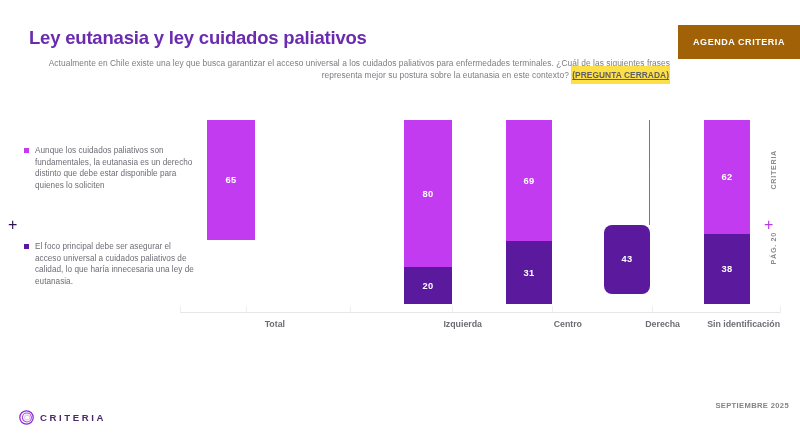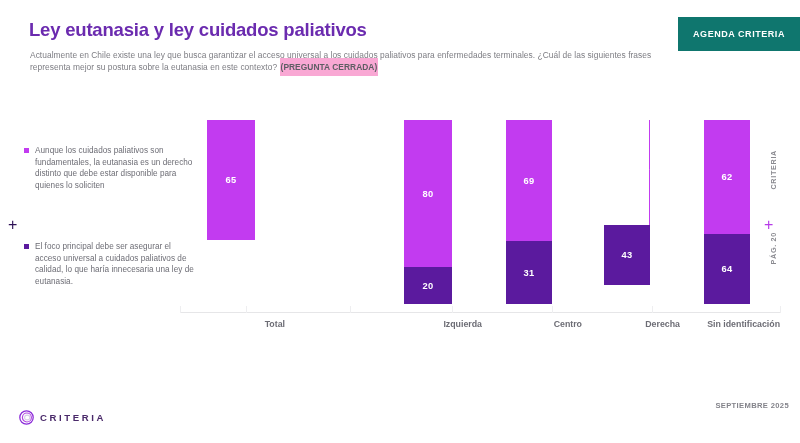--- a/index.html
+++ b/index.html
@@ -15,23 +15,24 @@
   #slide {
     position: relative;
     width: 800px;
     height: 443px;
     background: #ffffff;
   }
 
   
   #header {
     position: absolute;
-    left: 0; top: 0;
+    left: 0; top: 8px;
     width: 800px;
     height: 84px;
+    text-align: right;
   }
 
   #page-title {
     position: absolute;
     left: 29px; top: 19px;
     font-size: 18.5px;
     font-weight: bold;
     color: #6B2BAF;
     letter-spacing: -0.2px;
     white-space: nowrap;
@@ -41,33 +42,34 @@
     position: absolute;
     left: 30px; top: 49px;
     width: 640px;
     font-size: 8.4px;
     line-height: 12.4px;
     color: #7d7d83;
     letter-spacing: 0.05px;
   }
 
   #question-type-tag {
-    background: #f9a8d4;
+    background: #fde047;
     color: #5d5d63;
     font-weight: bold;
+    text-decoration: underline;
     padding: 4px 1px;
     white-space: nowrap;
   }
 
   #agenda-badge {
     position: absolute;
     right: 0; top: 17px;
     width: 122px;
     height: 34px;
-    background: #0f766e;
+    background: #a16207;
     color: #ffffff;
     font-size: 9px;
     font-weight: bold;
     letter-spacing: 0.55px;
     display: flex;
     align-items: center;
     justify-content: center;
   }
 
   
@@ -303,32 +305,32 @@
             <div class="bar-seg dark" style="height: 66px;">
               <span class="bar-value">31</span>
             </div>
           </div>
         </div>
         <div class="bar-group" style="left: 424px; width: 46px;">
           <div class="bar-stack">
             <div class="bar-seg light" style="height: 104.88px; margin-left: 45px;">
               <span class="bar-value">57</span>
             </div>
-            <div class="bar-seg dark" style="height: 60px;">
+            <div class="bar-seg dark" style="height: 69px; border-radius: 8px;">
               <span class="bar-value">43</span>
             </div>
           </div>
         </div>
         <div class="bar-group" style="left: 524px; width: 46px;">
           <div class="bar-stack">
             <div class="bar-seg light" style="height: 114.08px;">
               <span class="bar-value">62</span>
             </div>
             <div class="bar-seg dark" style="height: 69.92px;">
-              <span class="bar-value">64</span>
+              <span class="bar-value">38</span>
             </div>
           </div>
         </div>
       </div>
     <div id="cats-host">
         <div class="cat-label" style="left: -3px; width: 108px;">Total</div>
         <div class="cat-label" style="left: 194px; width: 108px;">Izquierda</div>
         <div class="cat-label" style="left: 296px; width: 106px;">Centro</div>
         <div class="cat-label" style="left: 394px; width: 106px;">Derecha</div>
         <div class="cat-label" style="left: 494px; width: 106px;">Sin identificación</div>

